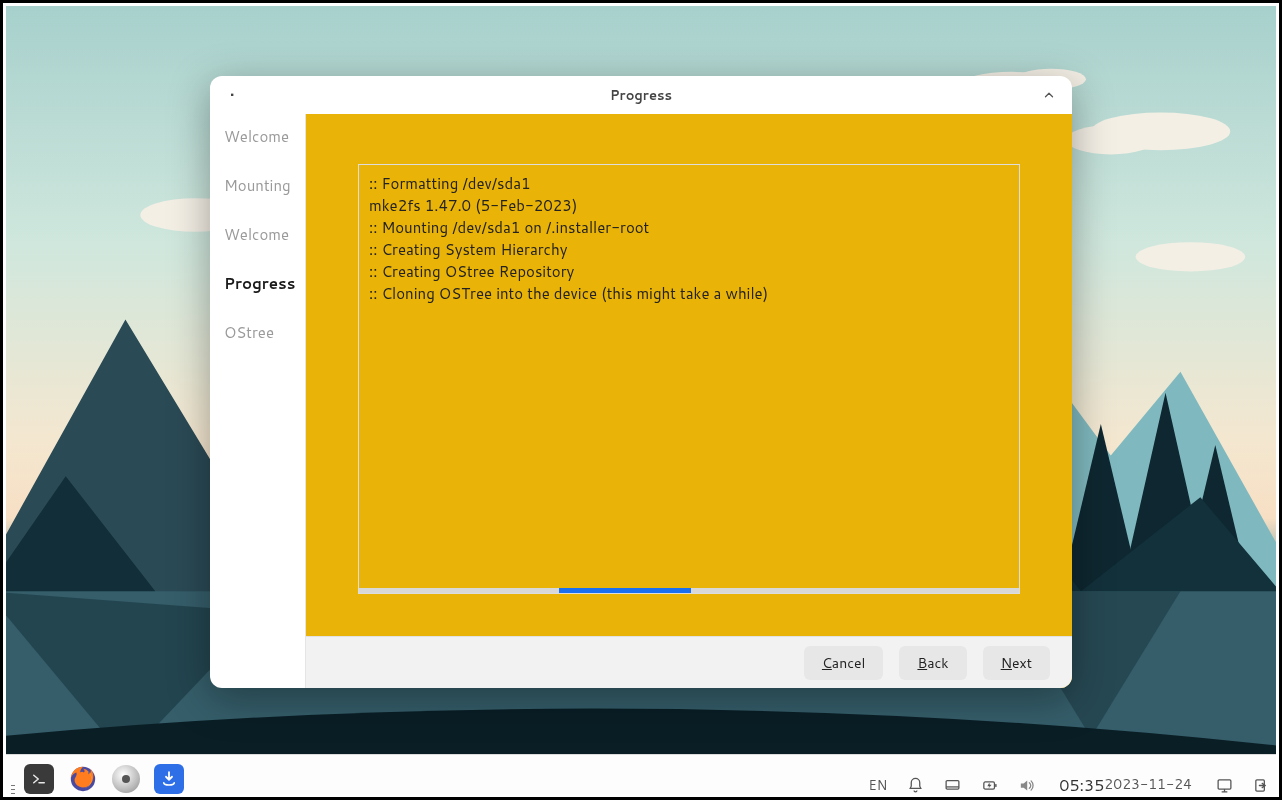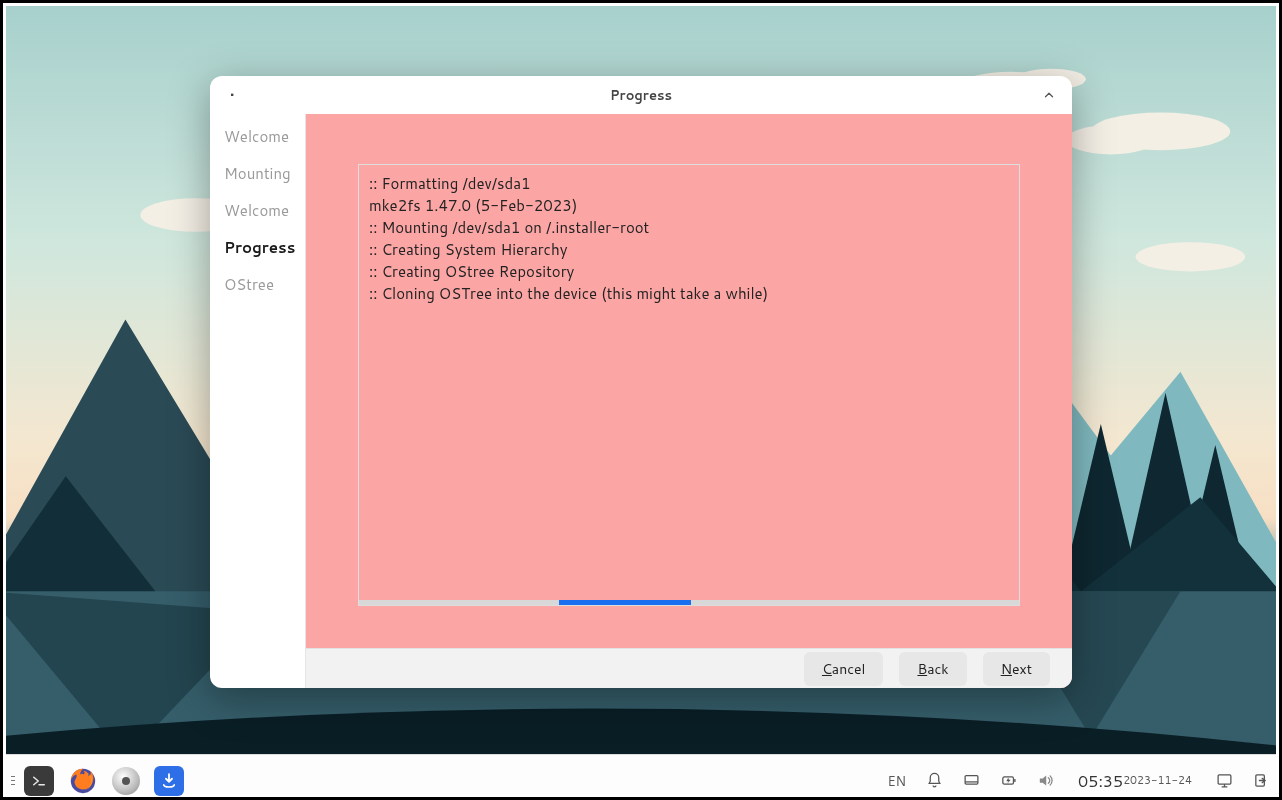--- a/index.html
+++ b/index.html
@@ -29,29 +29,29 @@
     border-bottom: 1px solid rgba(0,0,0,0);
   }
   .titlebar .dot { position: absolute; left: 20px; top: 50%; transform: translateY(-50%); font-size: 14px; color: #444; }
   .titlebar .caret { position: absolute; right: 16px; top: 50%; transform: translateY(-50%); color: #555; display:flex; }
   .titlebar .caret svg { width: 14px; height: 14px; }
 
   .body { flex: 1; display: flex; min-height: 0; }
   .sidebar {
     width: 96px; padding: 12px 14px 12px 14px;
     border-right: 1px solid #e5e5e5;
-    display: flex; flex-direction: column; gap: 16px;
+    display: flex; flex-direction: column; gap: 28px;
     font-size: 15px; color: #9a9a9a;
   }
   .sidebar .step { cursor: default; white-space: nowrap; }
   .sidebar .step.active { color: #1a1a1a; font-weight: 600; }
 
   .main {
     flex: 1; display: flex; flex-direction: column;
-    background: #fca5a5;
+    background: #eab308;
     min-height: 0;
   }
   .content {
     flex: 1; padding: 50px 52px 0 52px;
     display: flex; flex-direction: column;
     min-height: 0;
   }
   .log {
     flex: 1;
     border: 1px solid #ddd;
@@ -67,21 +67,21 @@
     overflow: hidden;
     margin-bottom: 42px;
   }
   .progress-chunk {
     position: absolute; top: 0; bottom: 0;
     left: 200px; width: 132px;
     background: #1a6ef0;
   }
 
   .footer {
-    height: 40px;
+    height: 52px;
     background: #f2f2f2;
     border-top: 1px solid #e2e2e2;
     display: flex; align-items: center; justify-content: flex-end;
     gap: 16px; padding: 0 22px;
   }
   .footer button {
     background: #e7e7e7;
     border: none;
     border-radius: 6px;
     padding: 7px 18px;
@@ -90,21 +90,21 @@
     font-family: inherit;
   }
   .footer button .u { text-decoration: underline; }
 
   
   .taskbar {
     position: absolute; left: 3px; right: 3px; bottom: 3px;
     height: 40px;
     background: #fdfdfd;
     border-top: 1px solid #dcdcdc;
-    display: flex; align-items: center;
+    display: flex; align-items: flex-end;
     padding: 12px 6px 0 2px;
     font-size: 13px; color: #444;
   }
   .taskbar .grip { width: 10px; display:flex; flex-direction:column; gap:3px; align-items:center; justify-content:center; padding:0 2px; cursor:grab; }
   .taskbar .grip span { width:4px; height:1px; background:#777; display:block; }
   .taskbar .launchers { display:flex; align-items:center; gap:14px; margin-left:6px; }
   .launcher {
     width: 30px; height: 30px; border-radius: 6px;
     display:flex; align-items:center; justify-content:center;
     cursor:pointer;
@@ -116,21 +116,21 @@
   .launcher.disk::after { content:""; position:absolute; width:8px; height:8px; background:#555; border-radius:50%; top:10px; left:10px; }
   .launcher.dl { background:#2e6fe8; }
   .launcher.dl svg { width:18px; height:18px; }
 
   .taskbar .spacer { flex:1; }
   .tray { display:flex; align-items:center; gap:20px; }
   .tray .item { display:flex; align-items:center; cursor:pointer; color:#555; }
   .tray svg { width:17px; height:17px; }
   .clock { display:flex; align-items:center; line-height:1.1; margin: 0 4px; cursor:pointer; }
   .clock .time { font-size:16px; color:#333; }
-  .clock .date { font-size:11px; color:#555; }
+  .clock .date { font-size:14px; color:#555; }
 </style>
 </head>
 <body>
 
 <div class="wallpaper">
   <svg viewBox="0 0 1276 754" preserveAspectRatio="none">
 
     <circle cx="380" cy="250" r="40" fill="#f7e2c1" opacity=".8"></circle>
 
     <g fill="#f4efe5">

